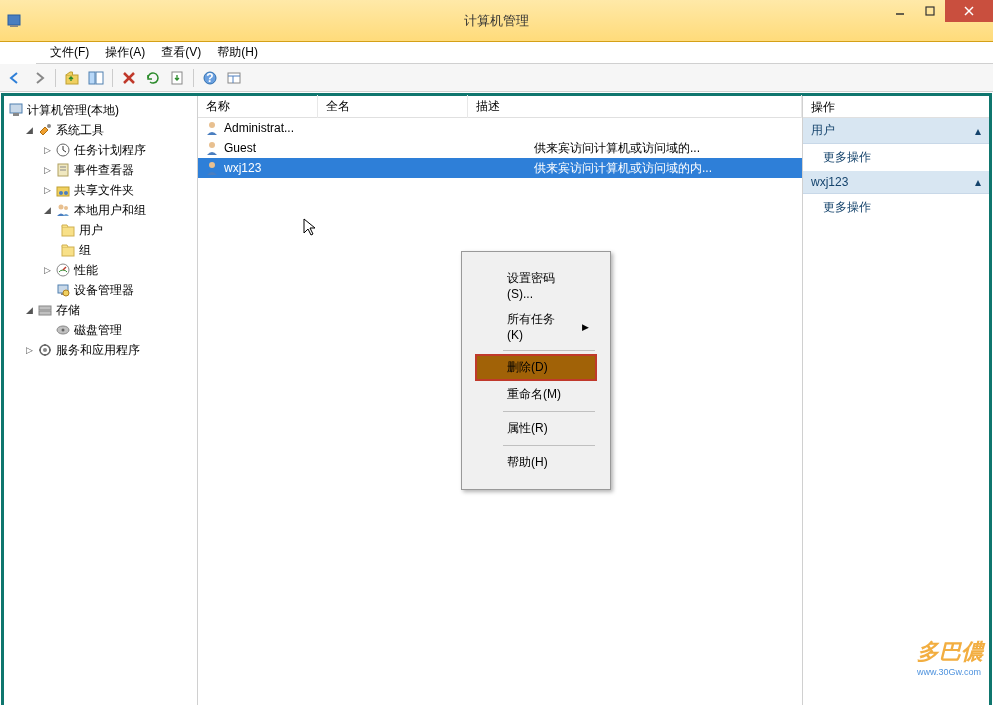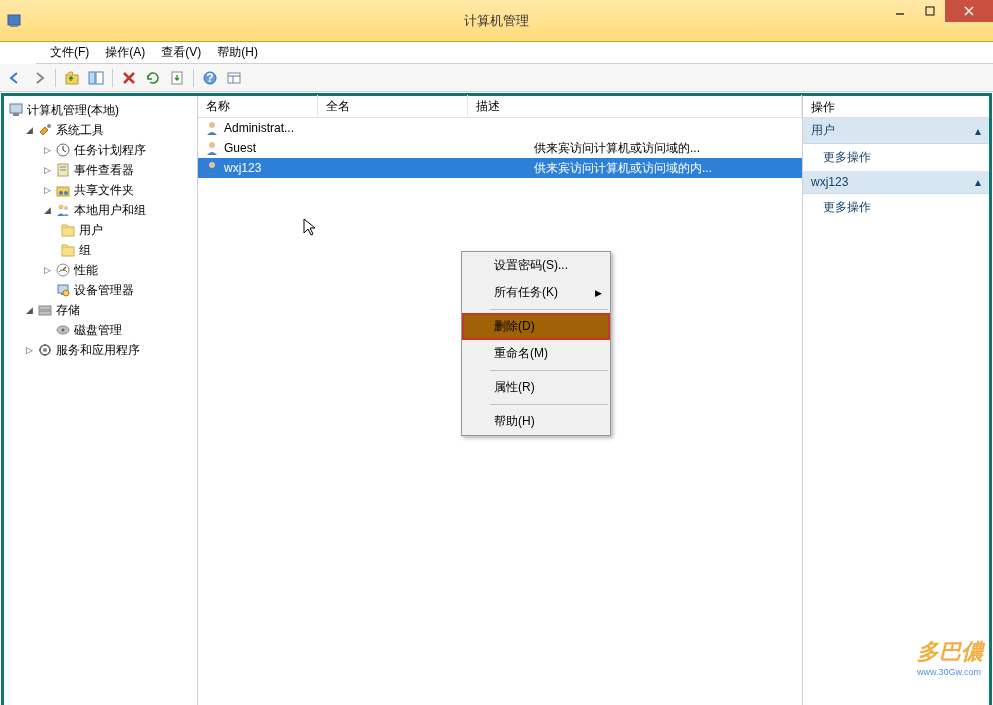--- a/index.html
+++ b/index.html
@@ -34,21 +34,21 @@
 .list-row { display: flex; height: 20px; align-items: center; gap: 30px; }
 .list-row.selected { background: #2e7fd8; color: #fff; }
 .list-cell { padding: 0 6px; overflow: hidden; white-space: nowrap; text-overflow: ellipsis; display: flex; align-items: center; }
 .user-icon { width: 16px; height: 16px; margin-right: 4px; display: inline-flex; }
 
 .actions-panel { width: 186px; background: #fff; }
 .actions-header { height: 22px; background: #fff; border-bottom: 1px solid #e0e0e0; padding: 3px 8px; }
 .actions-section-head { background: #d8e6f2; color: #14436c; padding: 4px 8px; display: flex; justify-content: space-between; align-items: center; border-bottom: 1px solid #c8d8e8; }
 .actions-link { padding: 5px 20px; color: #14436c; cursor: default; }
 
-.context-menu { position: absolute; left: 263px; top: 155px; width: 150px; background: #f0f0f0; border: 1px solid #999; box-shadow: 2px 2px 4px rgba(0,0,0,0.3); z-index: 100; padding: 0; }
+.context-menu { position: absolute; left: 263px; top: 155px; width: 150px; background: #f0f0f0; border: 1px solid #999; box-shadow: 2px 2px 4px rgba(0,0,0,0.3); z-index: 100; padding: 13px; }
 .ctx-item { padding: 5px 28px 5px 32px; cursor: default; position: relative; }
 .ctx-item.highlighted { background: #a16207; border: 2px solid #c0392b; padding: 3px 26px 3px 30px; }
 .ctx-sep { height: 1px; background: #c0c0c0; margin: 3px 2px 3px 28px; }
 .ctx-arrow { position: absolute; right: 8px; top: 50%; transform: translateY(-50%); font-size: 9px; }
 
 .statusbar { height: 22px; border-top: 1px solid #d0d0d0; padding: 3px 8px; background: #f0f0f0; border-radius: 6px; }
 
 .cursor-arrow { position: absolute; left: 303px; top: 218px; z-index: 200; pointer-events: none; }
 
 .watermark { position: absolute; right: 10px; bottom: 28px; opacity: 0.85; pointer-events: none; }

